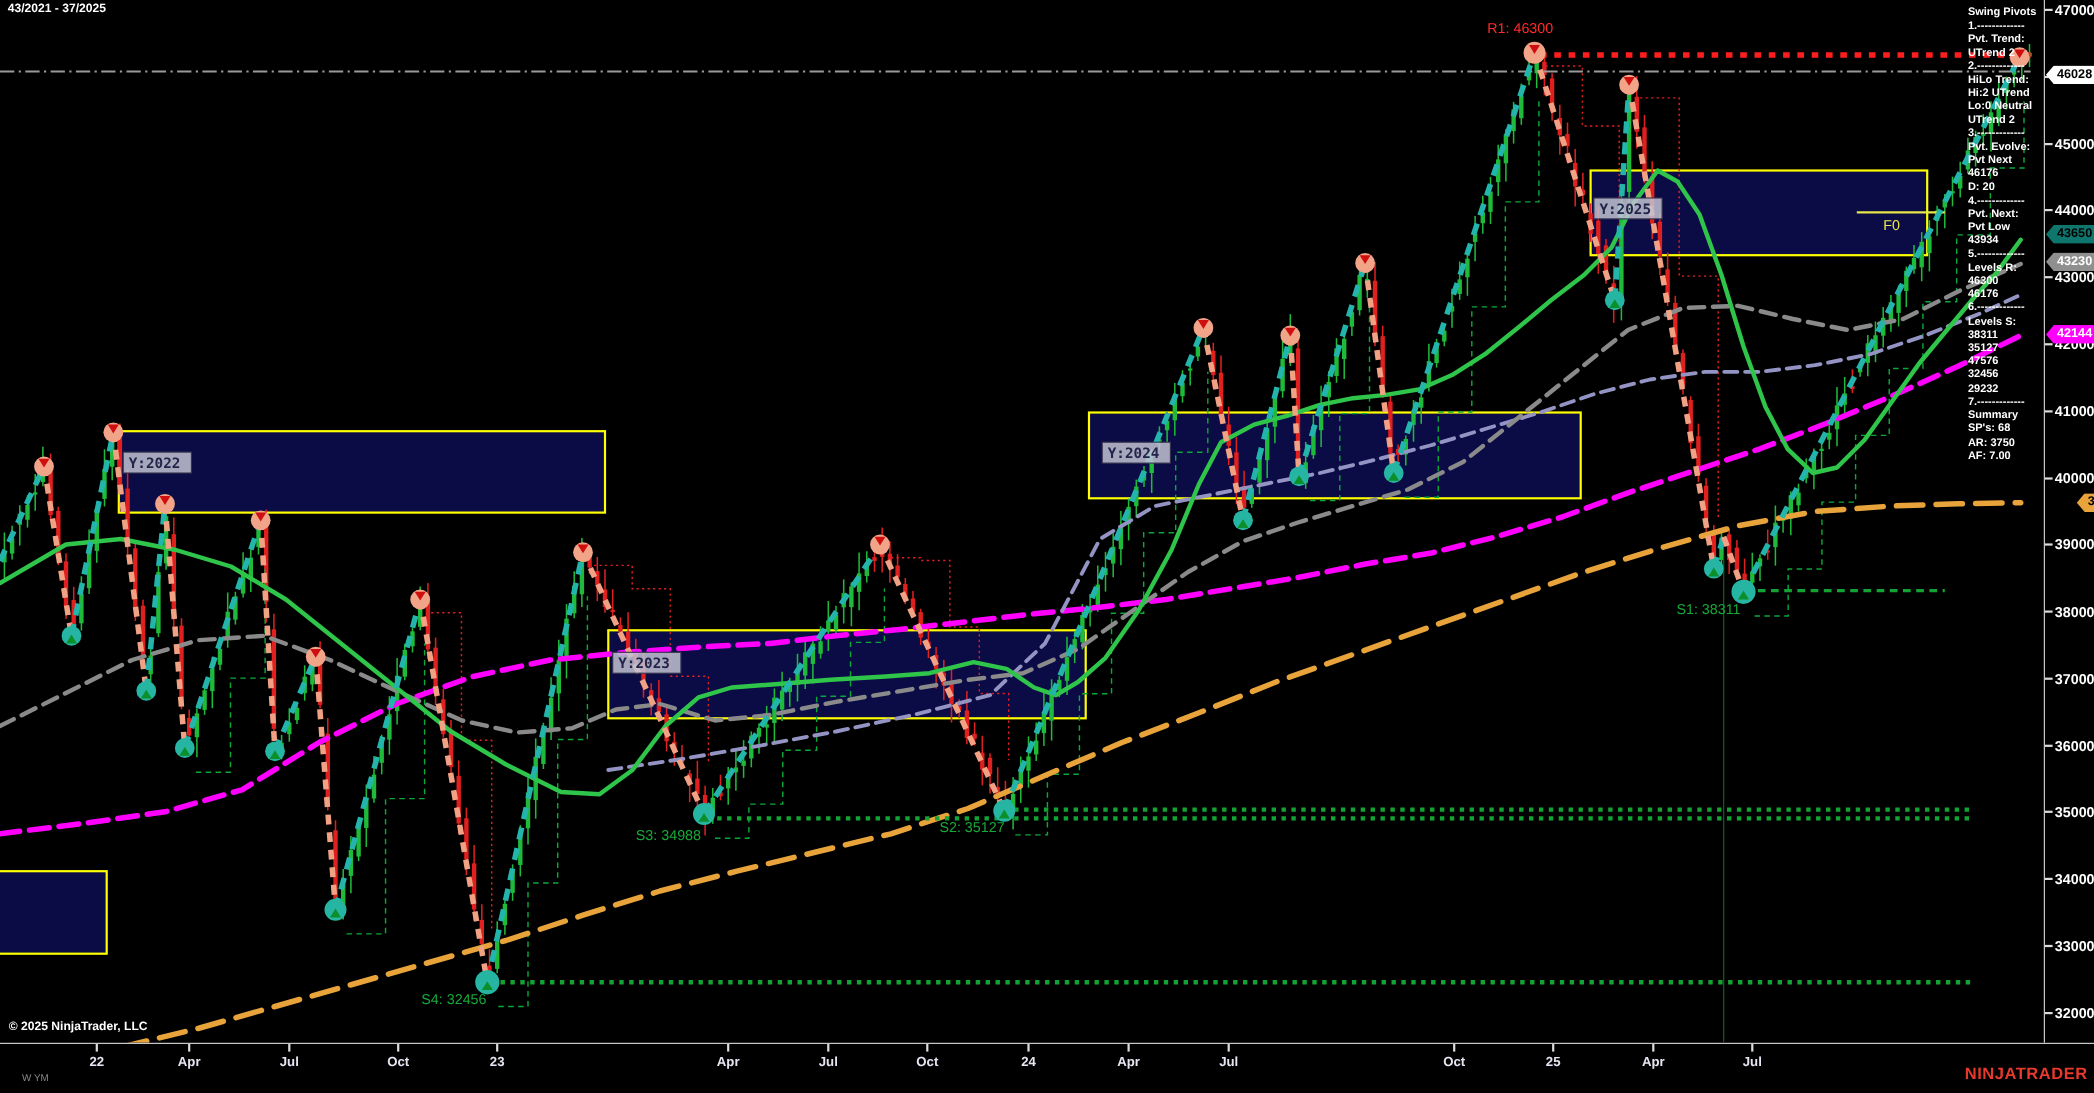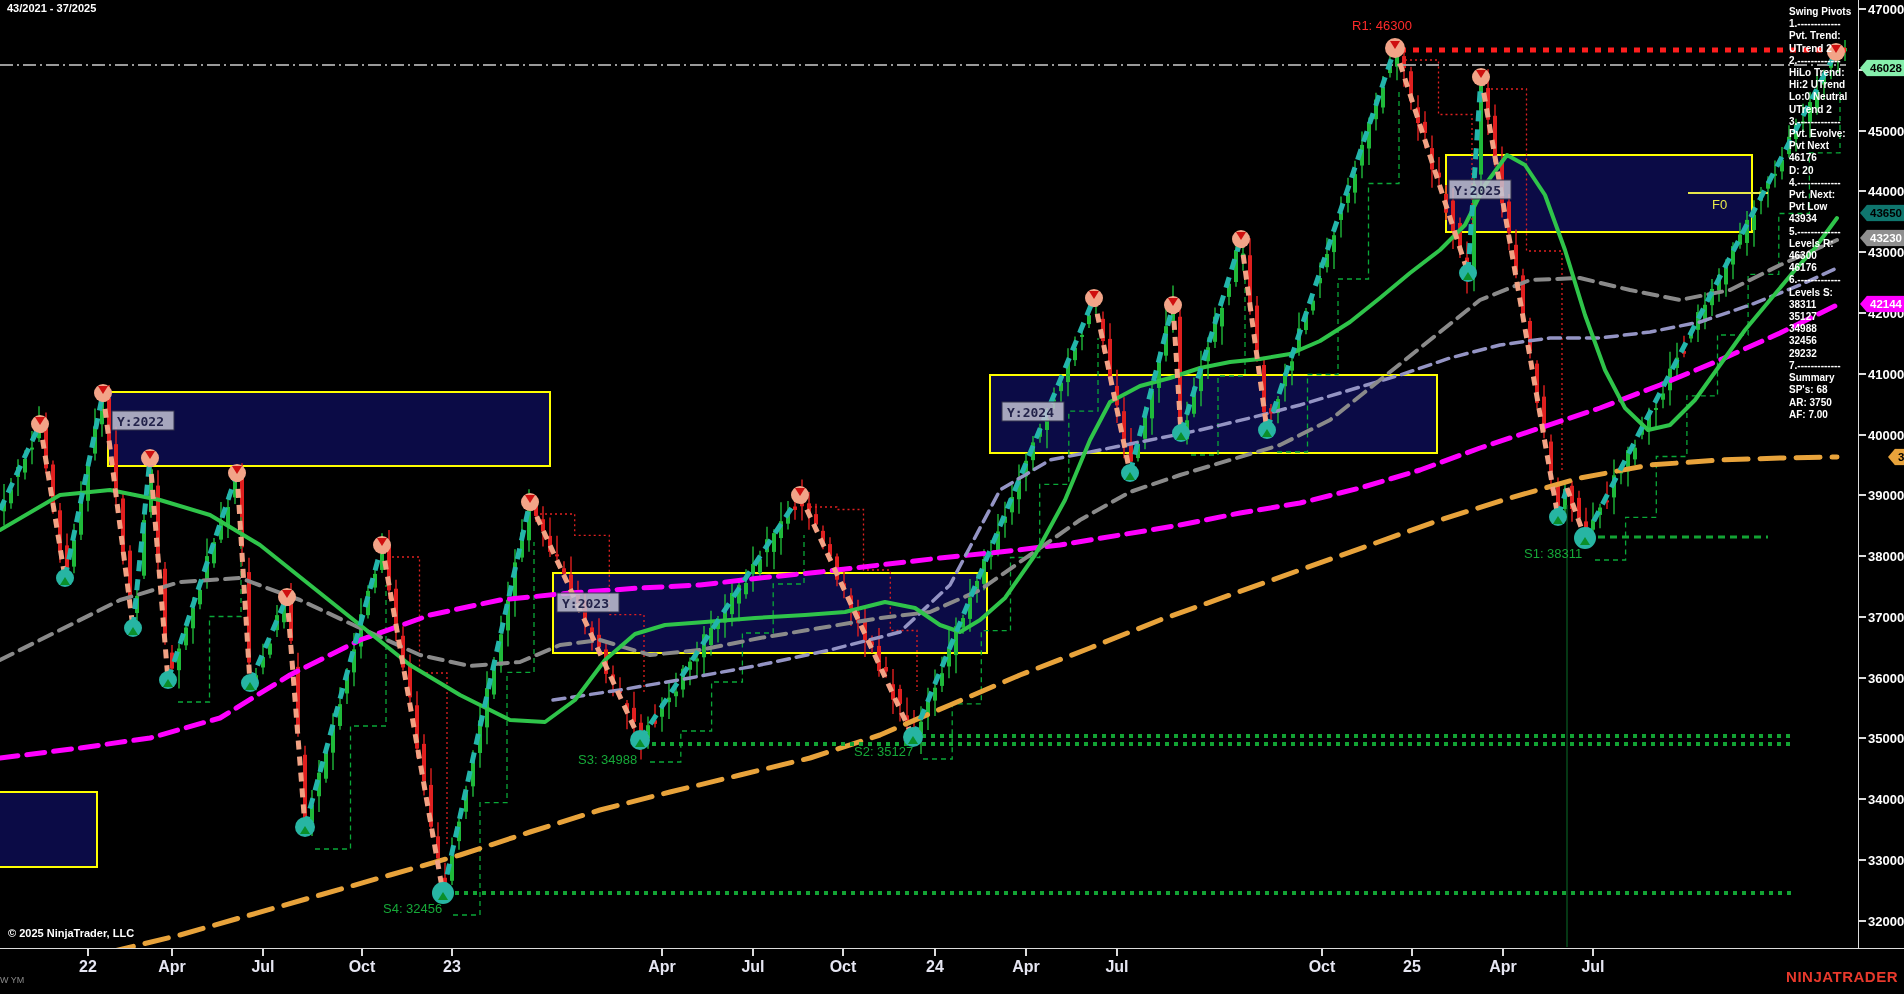--- a/index.html
+++ b/index.html
@@ -21,24 +21,24 @@
           font-size:13px;font-weight:bold;}
   .ptag{position:absolute;left:1px;width:45px;height:17px;transform:translateY(-50%);
         clip-path:polygon(0 50%,16% 0,100% 0,100% 100%,16% 100%);
         font-size:11.5px;font-weight:bold;text-align:right;line-height:17px;padding-right:3px;
         box-sizing:border-box;z-index:25;}
   
   #time-axis{position:absolute;left:0;top:948px;width:1904px;height:46px;
              border-top:1px solid #dcdcdc;z-index:20;background:#000;}
   .ttick{position:absolute;top:0;width:2px;height:7px;background:#dcdcdc;}
   .tlabel{position:absolute;top:9px;transform:translateX(-50%);color:#e6e6f2;
-          font-size:16px;font-weight:bold;}
+          font-size:12px;font-weight:bold;}
   
   #copyright{position:absolute;left:8px;top:927px;color:#fff;font-size:11px;font-weight:bold;z-index:30;}
-  #instrument-tag{position:absolute;left:0;top:975px;color:#8a8a8a;font-size:9px;z-index:30;}
+  #instrument-tag{position:absolute;left:20px;top:975px;color:#8a8a8a;font-size:9px;z-index:30;}
   #ninjatrader-logo{position:absolute;right:6px;top:968px;color:#e8392c;font-size:15px;
                     font-weight:bold;letter-spacing:.5px;z-index:30;}
 </style>
 </head>
 <body>
 
 <div id="app">
 
   <svg id="chart-svg" width="1858" height="948" viewBox="0 0 1858 948">
       <g>
@@ -739,21 +739,21 @@
       <div>Pvt Low</div>
       <div>43934</div>
       <div>5.-------------</div>
       <div>Levels R:</div>
       <div>46300</div>
       <div>46176</div>
       <div>6.-------------</div>
       <div>Levels S:</div>
       <div>38311</div>
       <div>35127</div>
-      <div>34988</div>
+      <div>47576</div>
       <div>32456</div>
       <div>29232</div>
       <div>7.-------------</div>
       <div>Summary</div>
       <div>SP's: 68</div>
       <div>AR: 3750</div>
       <div>AF: 7.00</div>
     </div>
 
   <div id="price-axis">
@@ -782,21 +782,21 @@
       <div class="ptick" style="top: 677px;"></div>
       <div class="plabel" style="top: 678px;">36000</div>
       <div class="ptick" style="top: 737px;"></div>
       <div class="plabel" style="top: 738px;">35000</div>
       <div class="ptick" style="top: 798px;"></div>
       <div class="plabel" style="top: 799px;">34000</div>
       <div class="ptick" style="top: 859px;"></div>
       <div class="plabel" style="top: 860px;">33000</div>
       <div class="ptick" style="top: 920px;"></div>
       <div class="plabel" style="top: 921px;">32000</div>
-      <div class="ptag" style="top: 68px; background: #86efac; color: rgb(0, 0, 0);">46028</div>
+      <div class="ptag" style="top: 68px; background: #ffffff; color: rgb(0, 0, 0);">46028</div>
       <div class="ptag" style="top: 213px; background: #0f766e; color: rgb(0, 0, 0);">43650</div>
       <div class="ptag" style="top: 238px; background: rgb(143, 143, 143); color: rgb(255, 255, 255);">43230</div>
       <div class="ptag" style="top: 304px; background: rgb(255, 0, 255); color: rgb(255, 255, 255);">42144</div>
       <div class="ptag" style="top: 457px; background: rgb(232, 163, 59); color: rgb(0, 0, 0); margin-left: 28px;">39629</div>
     </div>
   <div id="time-axis">
       <div class="ttick" style="left: 87px;"></div>
       <div class="tlabel" style="left: 88px;">22</div>
       <div class="ttick" style="left: 171px;"></div>
       <div class="tlabel" style="left: 172px;">Apr</div>

